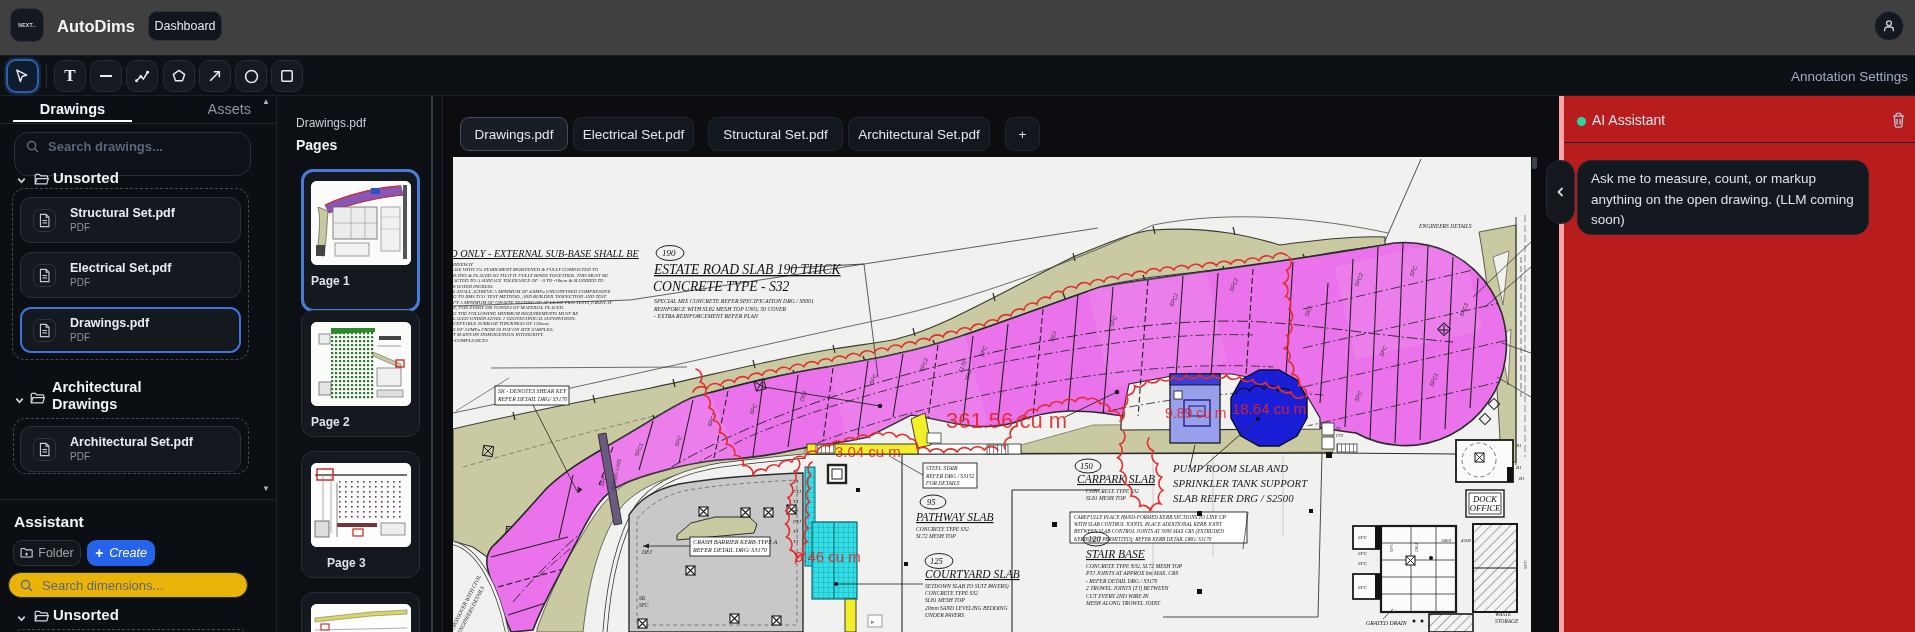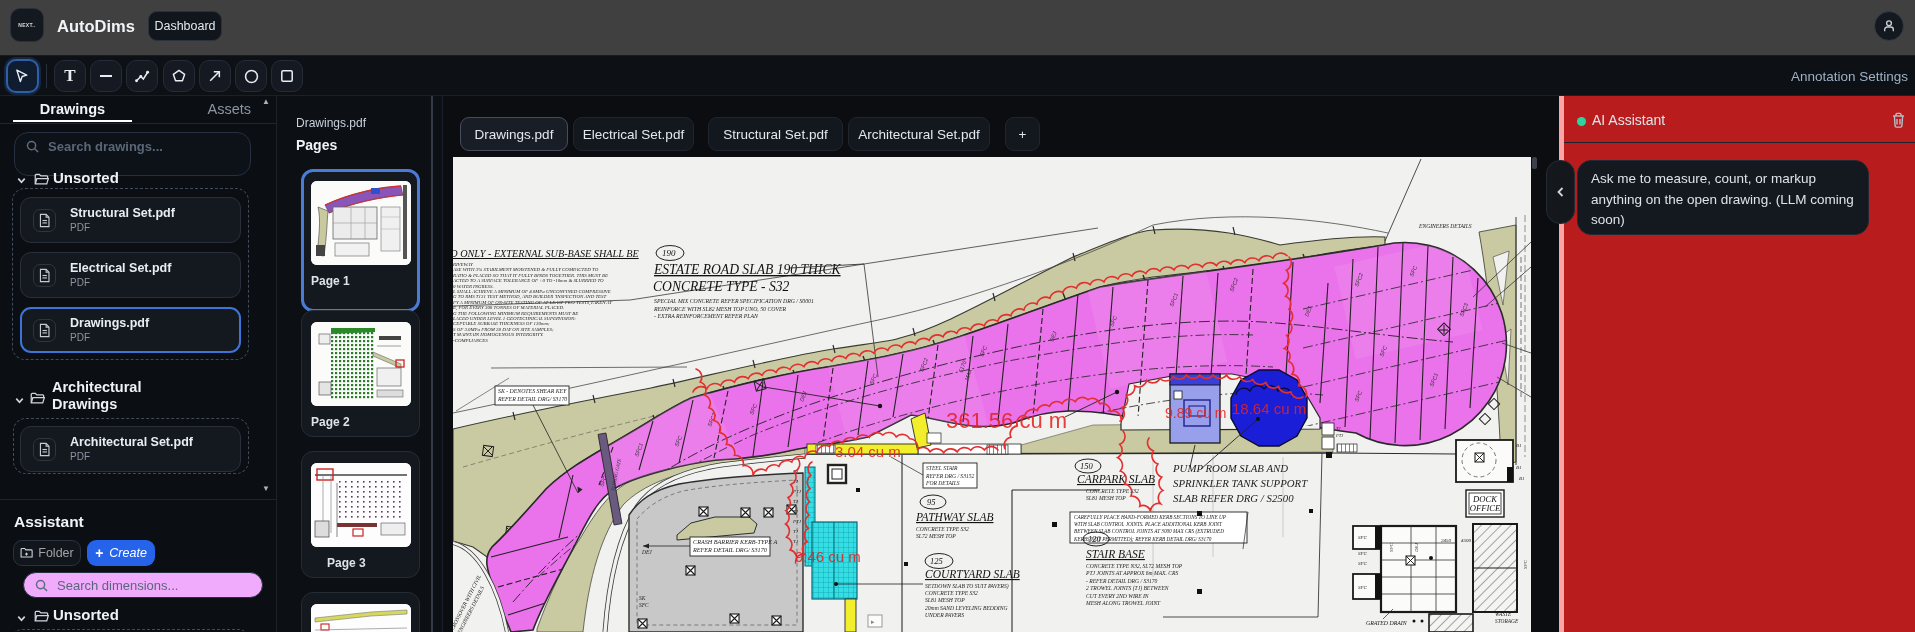--- a/index.html
+++ b/index.html
@@ -181,21 +181,21 @@
         <line x1="7" y1="9" x2="11" y2="9"></line>
       </svg>
     <span style="font-size:12.5px;color:#a3a3a3;">Folder</span>
   </div>
 
   <div class="abs" style="left:87px;top:444px;width:68px;height:26px;border-radius:9px;background:#2563eb;display:flex;align-items:center;justify-content:center;gap:6px;">
     <span style="color:#fff;font-size:14px;font-weight:bold;margin-top:-1px;">+</span>
       <span style="font-size:12.5px;color:#fff;font-style:italic;">Create</span>
   </div>
 
-  <div class="abs" style="left:23px;top:476px;width:240px;height:26px;border-radius:13px;border:1px solid #273040;background:#f0abfc;">
+  <div class="abs" style="left:8px;top:476px;width:240px;height:26px;border-radius:13px;border:1px solid #273040;background:#eab308;">
     <svg class="abs" style="left:11px;top:6px;" width="13" height="13" viewBox="0 0 14 14" fill="none" stroke="#5f6d7d" stroke-width="1.6">
         <circle cx="6" cy="6" r="4.4"></circle>
         <line x1="9.4" y1="9.4" x2="13" y2="13"></line>
       </svg>
     <div class="abs" style="left:33px;top:5px;font-size:13px;color:#5a6778;">Search dimensions...</div>
   </div>
 
   <div class="abs" style="left:16px;top:514px;"><svg width="11" height="11" viewBox="0 0 12 12" fill="none" stroke="#cfd6de" stroke-width="1.8">
         <path d="M2.5 4 L6 8 L9.5 4"></path>
       </svg></div>

